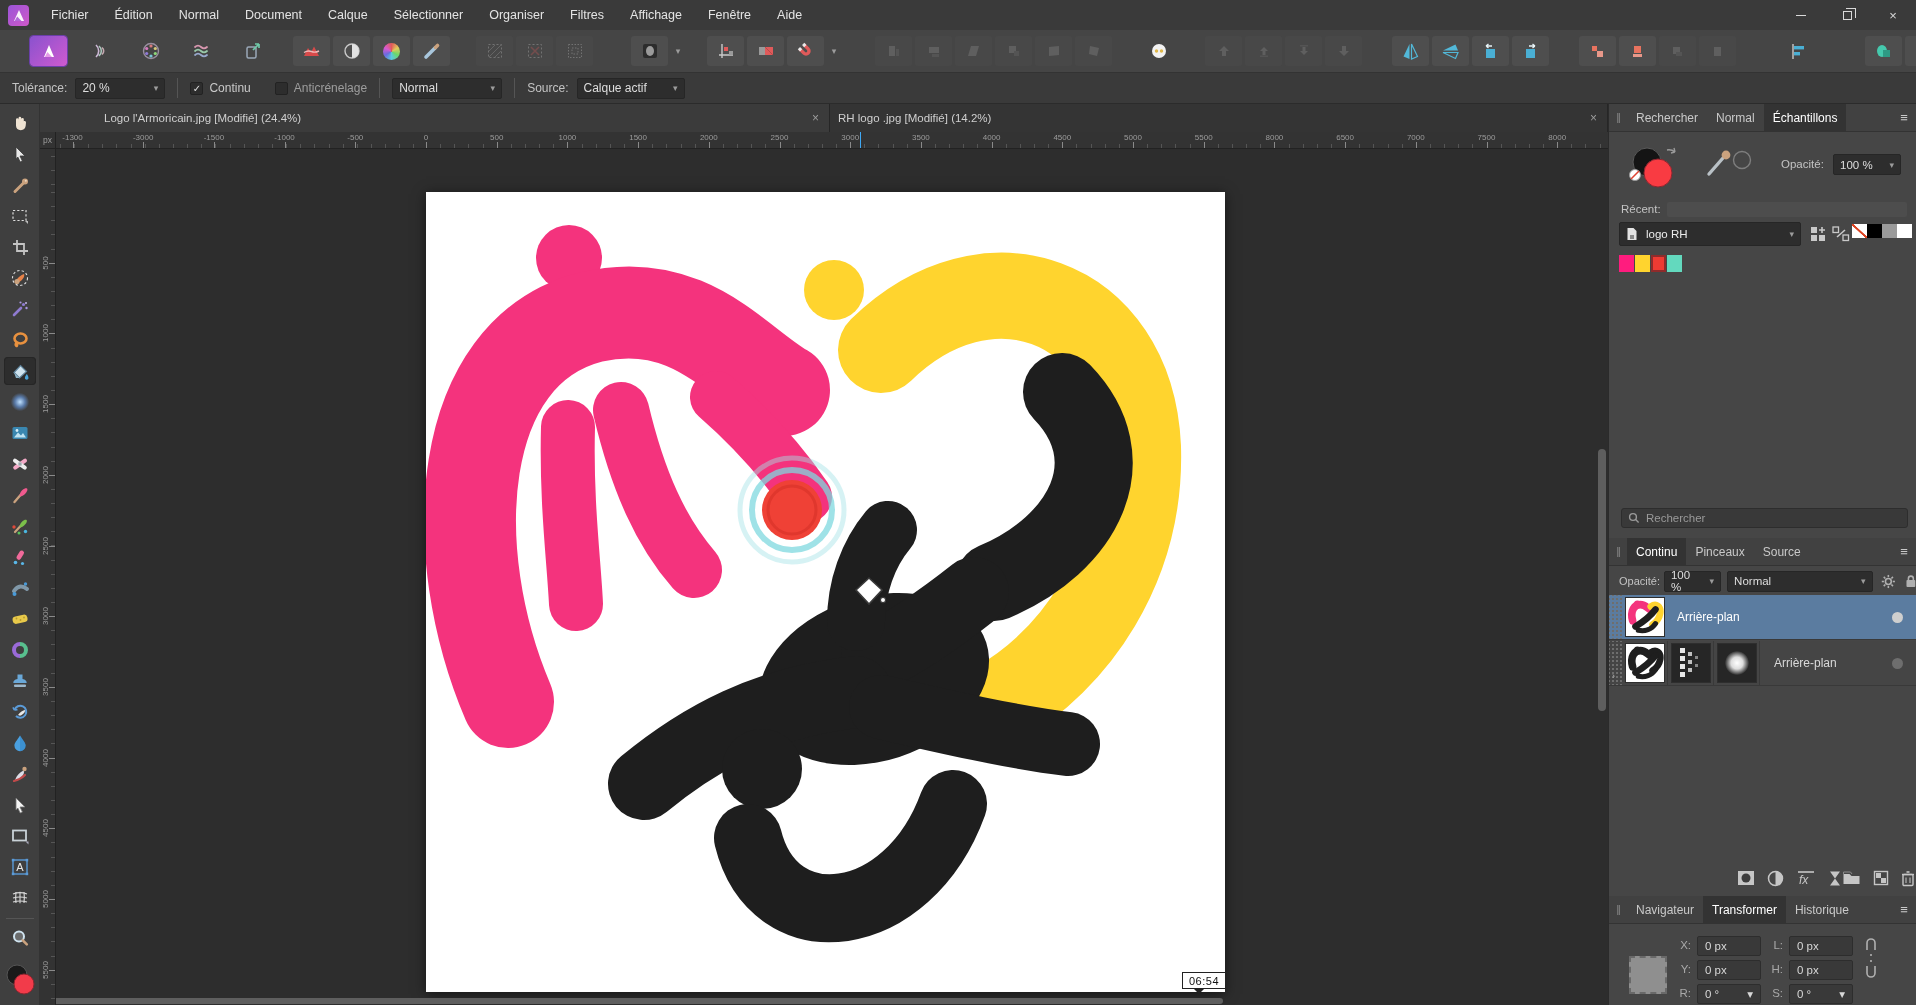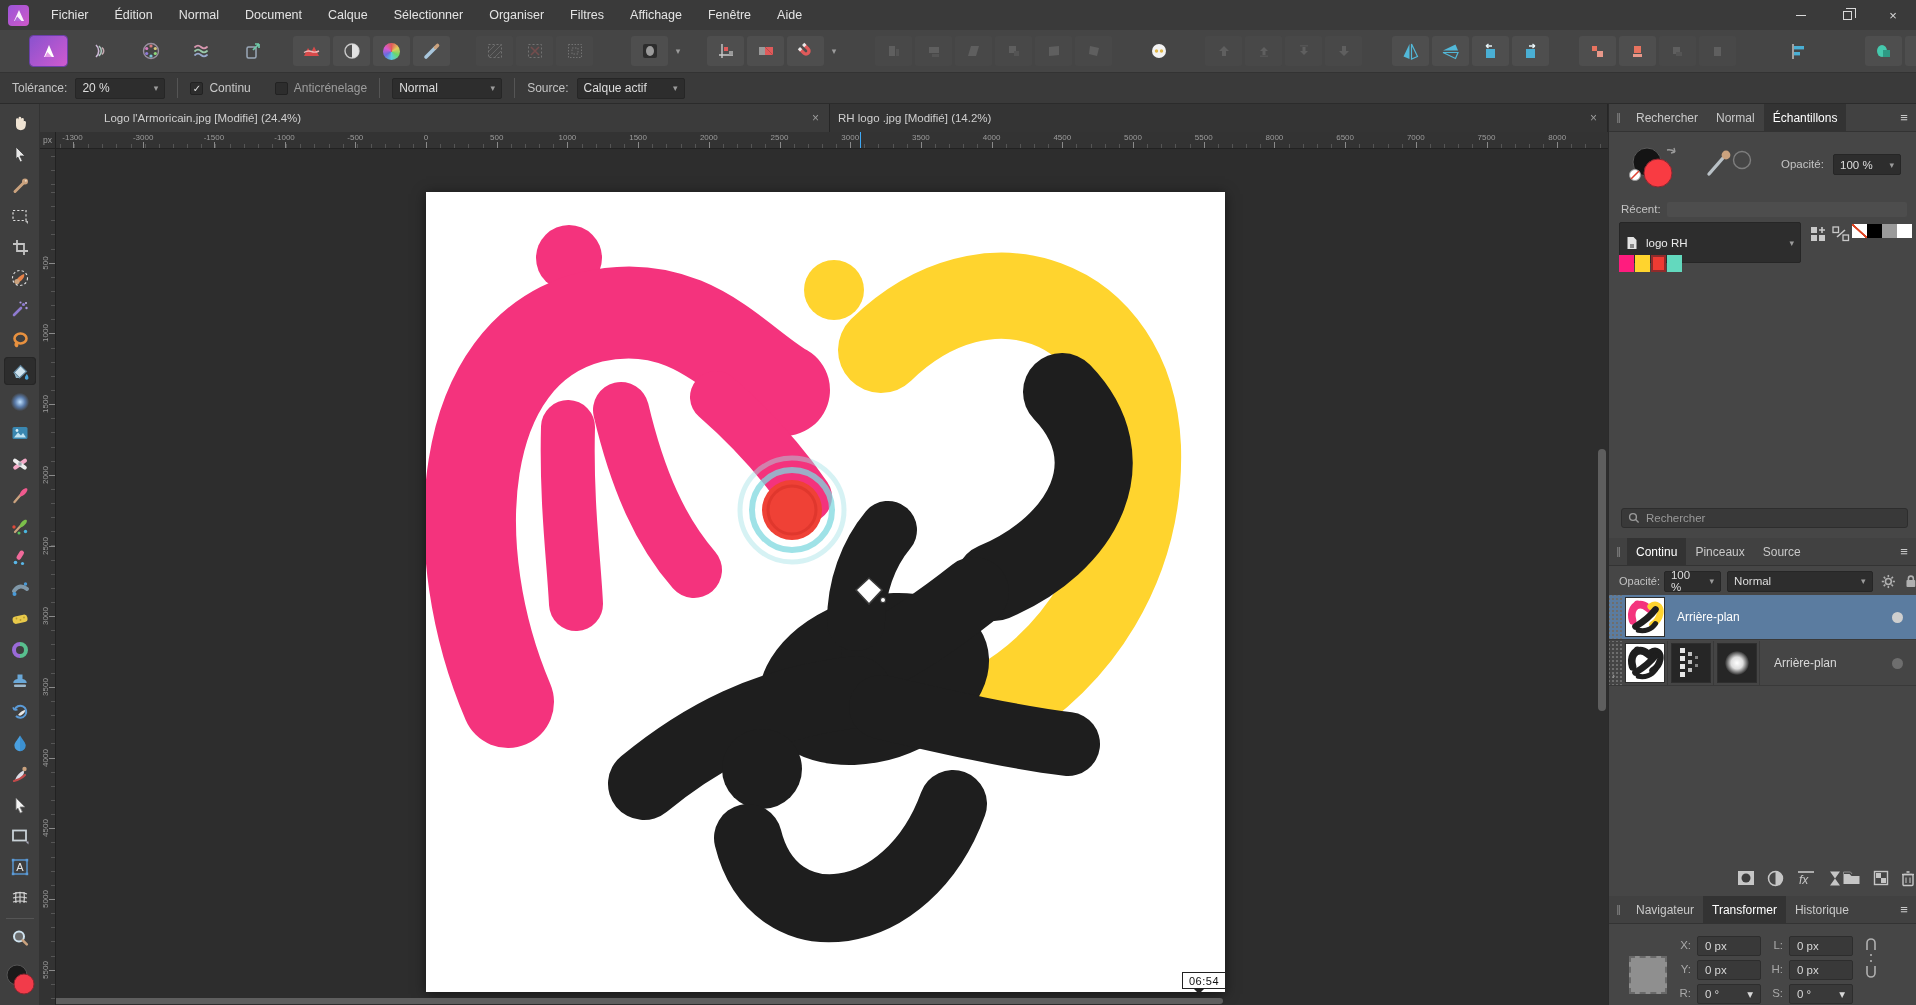--- a/index.html
+++ b/index.html
@@ -839,21 +839,21 @@
       <span class="abs plabel" style="left:172px;top:26px">Opacité:</span>
       <div class="select abs" style="left:224px;top:22px;width:68px">
         <span>100 %</span>
           <span class="chev">▾</span>
       </div>
     </div>
 
     <span class="abs plabel" style="left:12px;top:99px">Récent:</span>
     <div class="abs" style="left:58px;top:98px;width:240px;height:15px;background:#4d4d4d;border-radius:2px"></div>
 
-    <div class="select abs" style="left:10px;top:118px;width:182px;height:41px">
+    <div class="select abs" style="left:10px;top:118px;width:182px;height:24px">
       <svg width="12" height="14" viewBox="0 0 12 14">
           <path d="M1.5 1 h6 l3 3 v9 h-9 Z" fill="#e3e3e3"></path>
           <rect x="4" y="8" width="4" height="4" fill="#8a8a8a"></rect>
         </svg>
       <span style="color:#ececec">logo RH</span>
       <span class="chev">▾</span>
     </div>
     <svg class="abs" style="left:200px;top:121px" width="20" height="18" viewBox="0 0 20 18">
         <rect x="2" y="2" width="6" height="6" fill="#c9c9c9"></rect>
         <rect x="2" y="10" width="6" height="6" fill="#c9c9c9"></rect>

